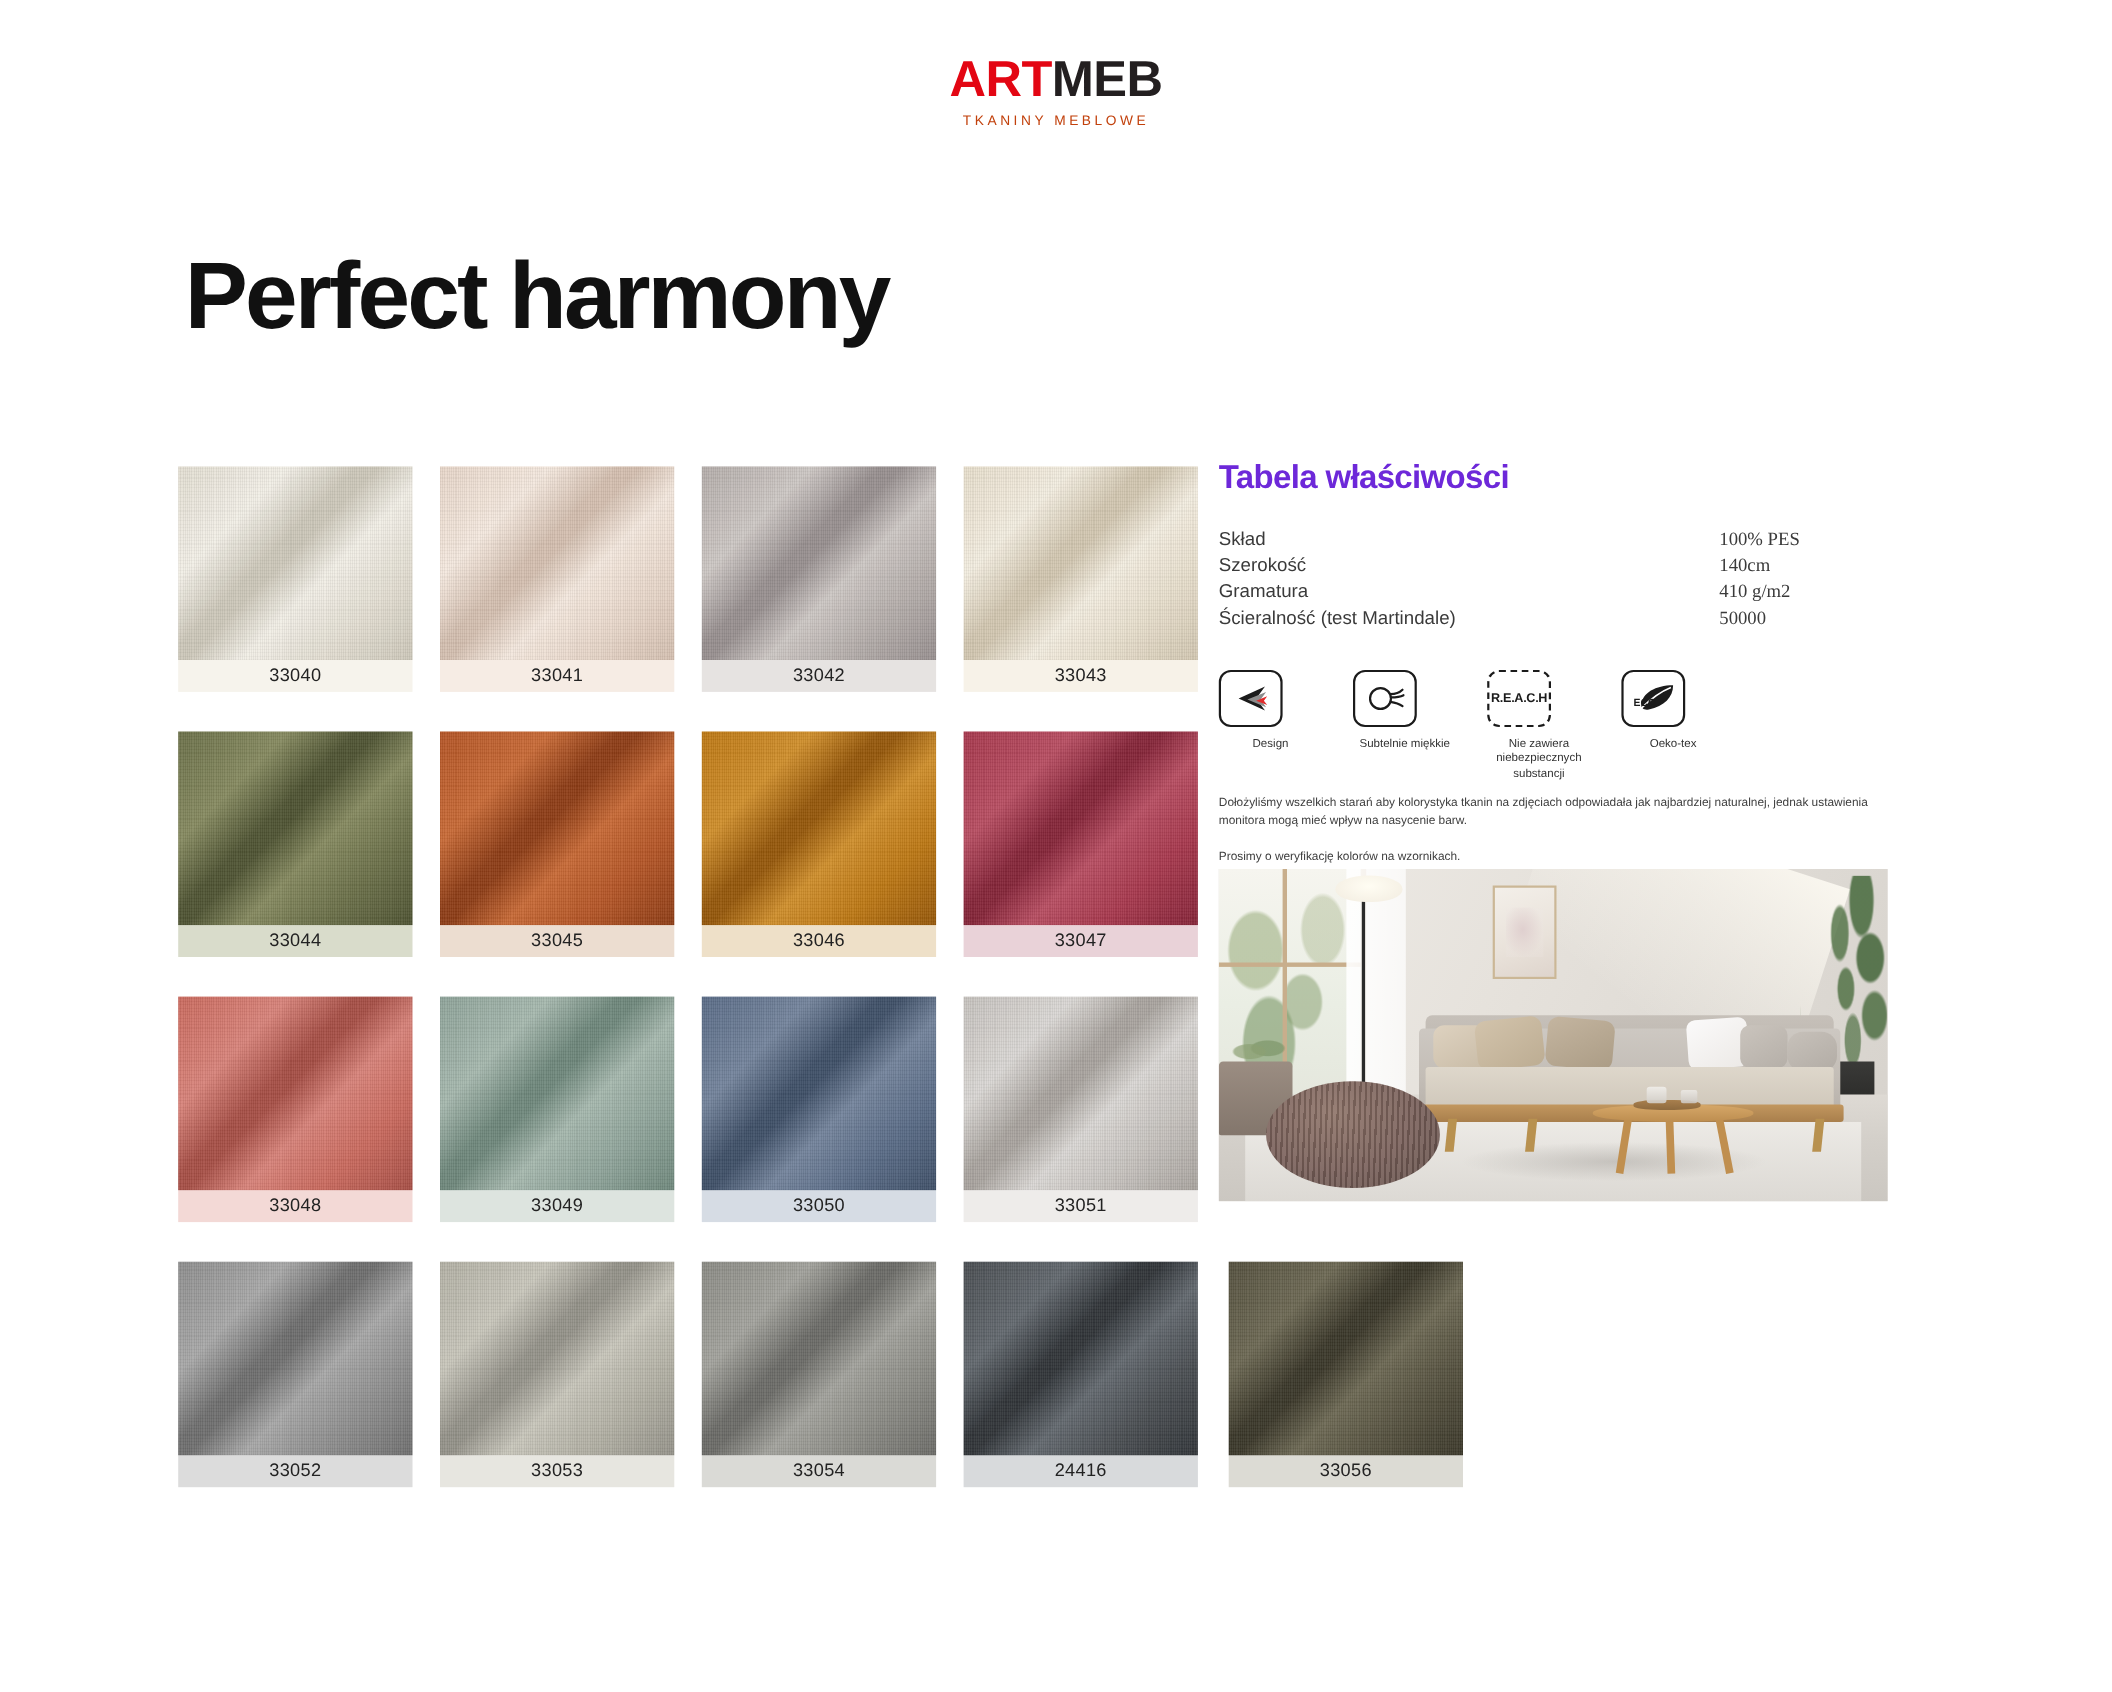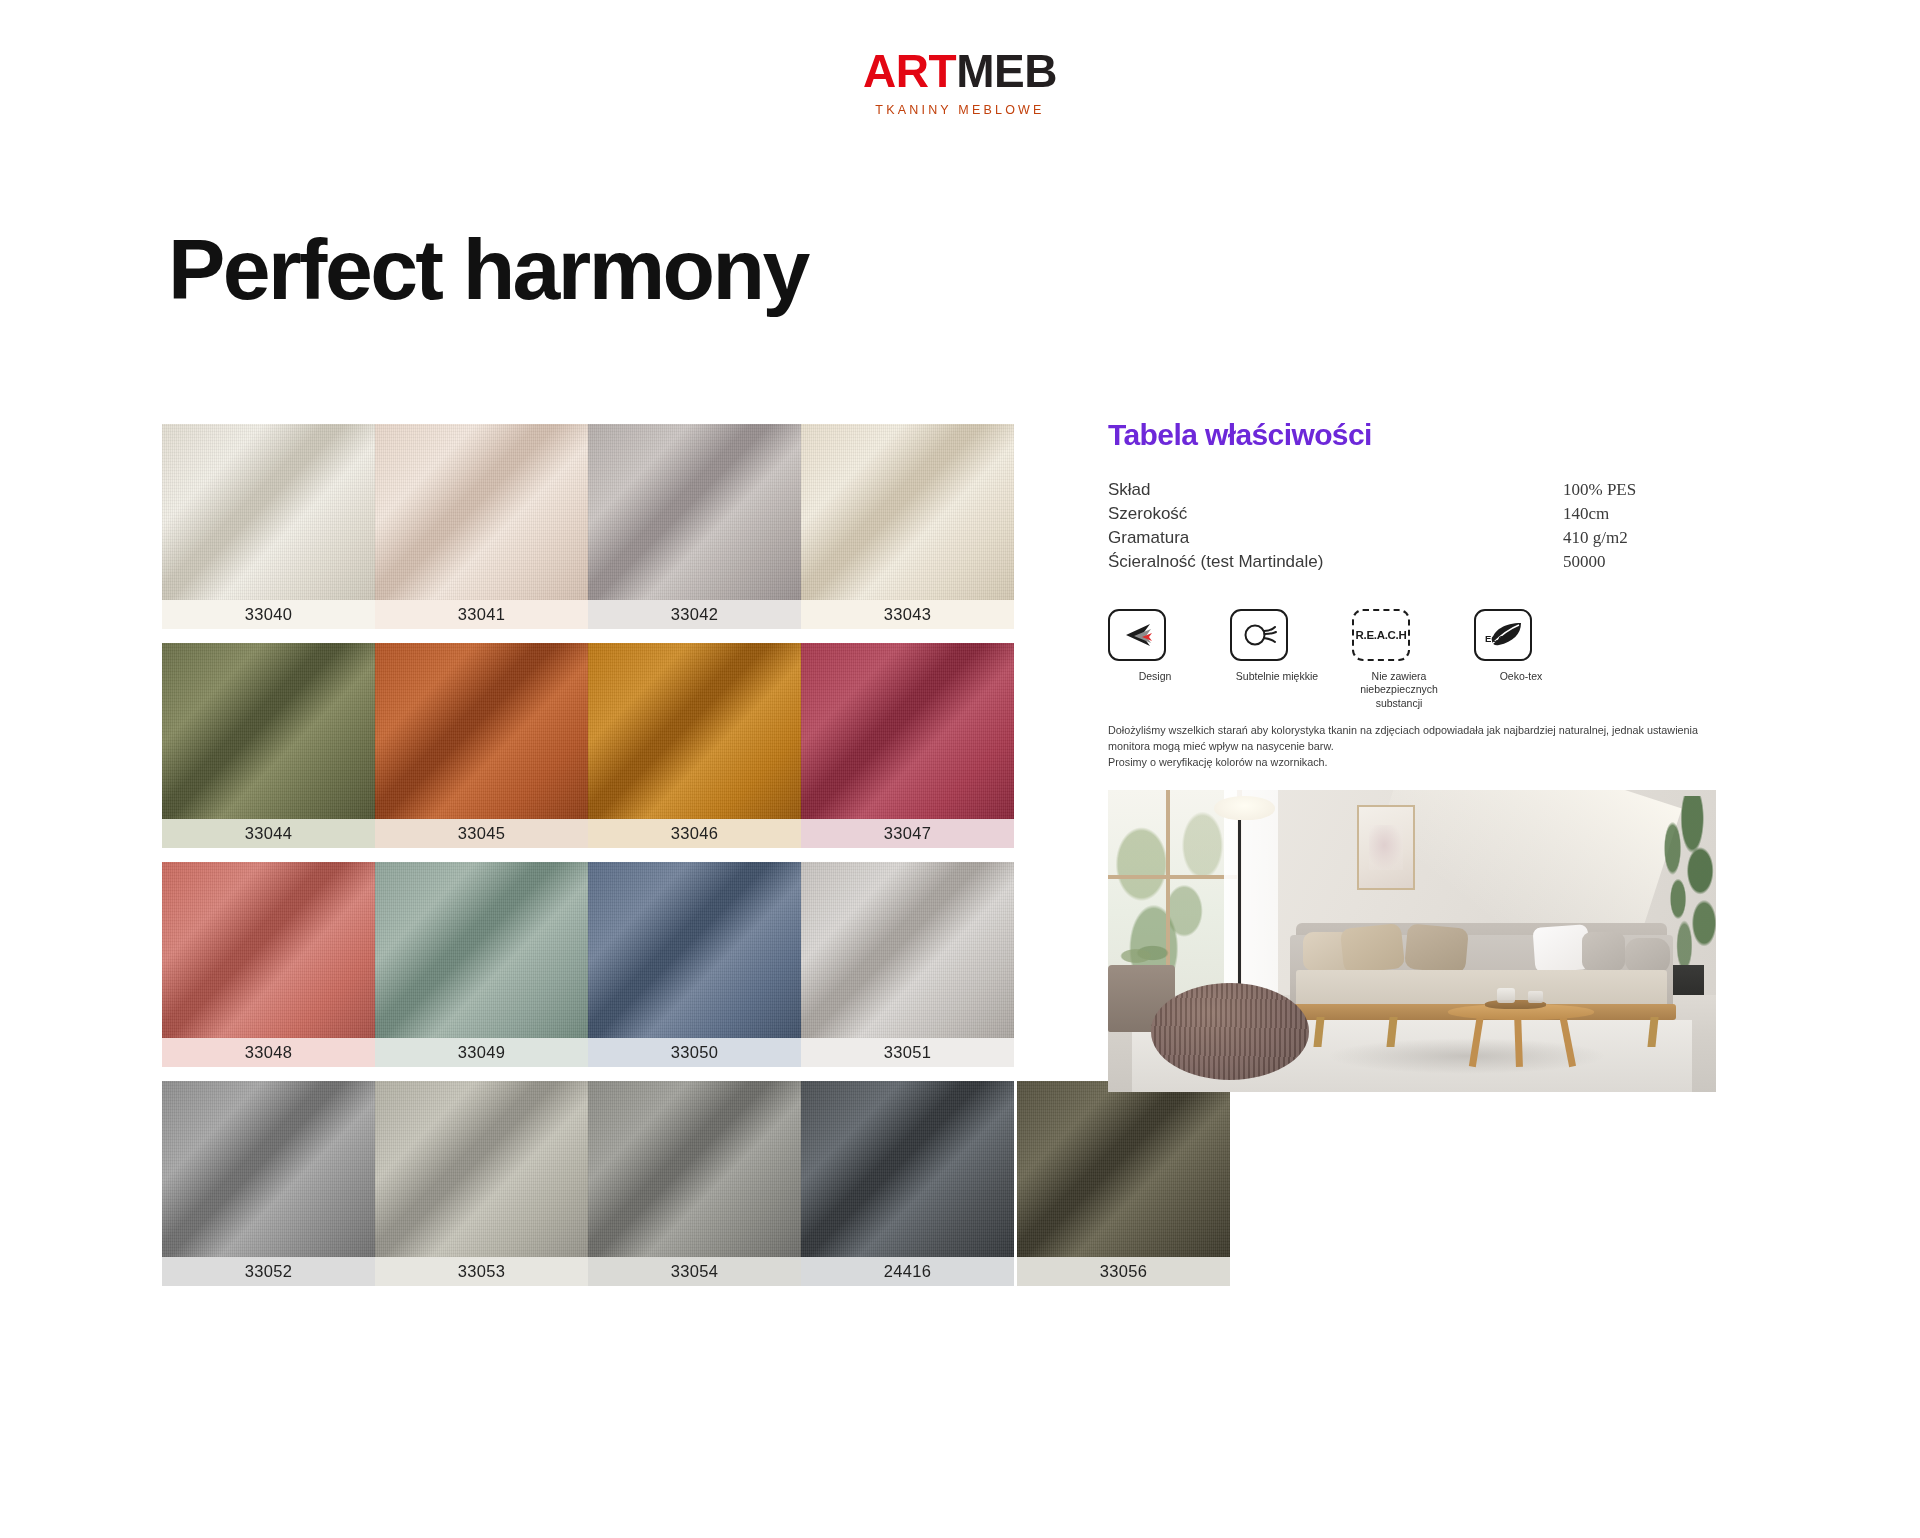--- a/index.html
+++ b/index.html
@@ -53,22 +53,22 @@
 
   
   .swatch-grid {
     position: absolute;
     top: 424px;
     left: 162px;
     width: 910px;
   }
   .swatch-row {
     display: flex;
-    gap: 0;
-    margin-bottom: 14px;
+    gap: 25px;
+    margin-bottom: 36px;
   }
   .swatch {
     width: 213px;
     position: relative;
   }
   .swatch-fabric {
     width: 213px;
     height: 176px;
     position: relative;
     overflow: hidden;
@@ -152,21 +152,21 @@
   
   .disclaimer {
     position: absolute;
     top: 722px;
     left: 1108px;
     width: 620px;
     font-size: 10.8px;
     line-height: 1.5;
     color: #3d3d3d;
   }
-  .disclaimer p + p { }
+  .disclaimer p + p { margin-top: 17px; }
 
   
   .room-photo {
     position: absolute;
     top: 790px;
     left: 1108px;
     width: 608px;
     height: 302px;
     overflow: hidden;
     background: #ddd8d2;

